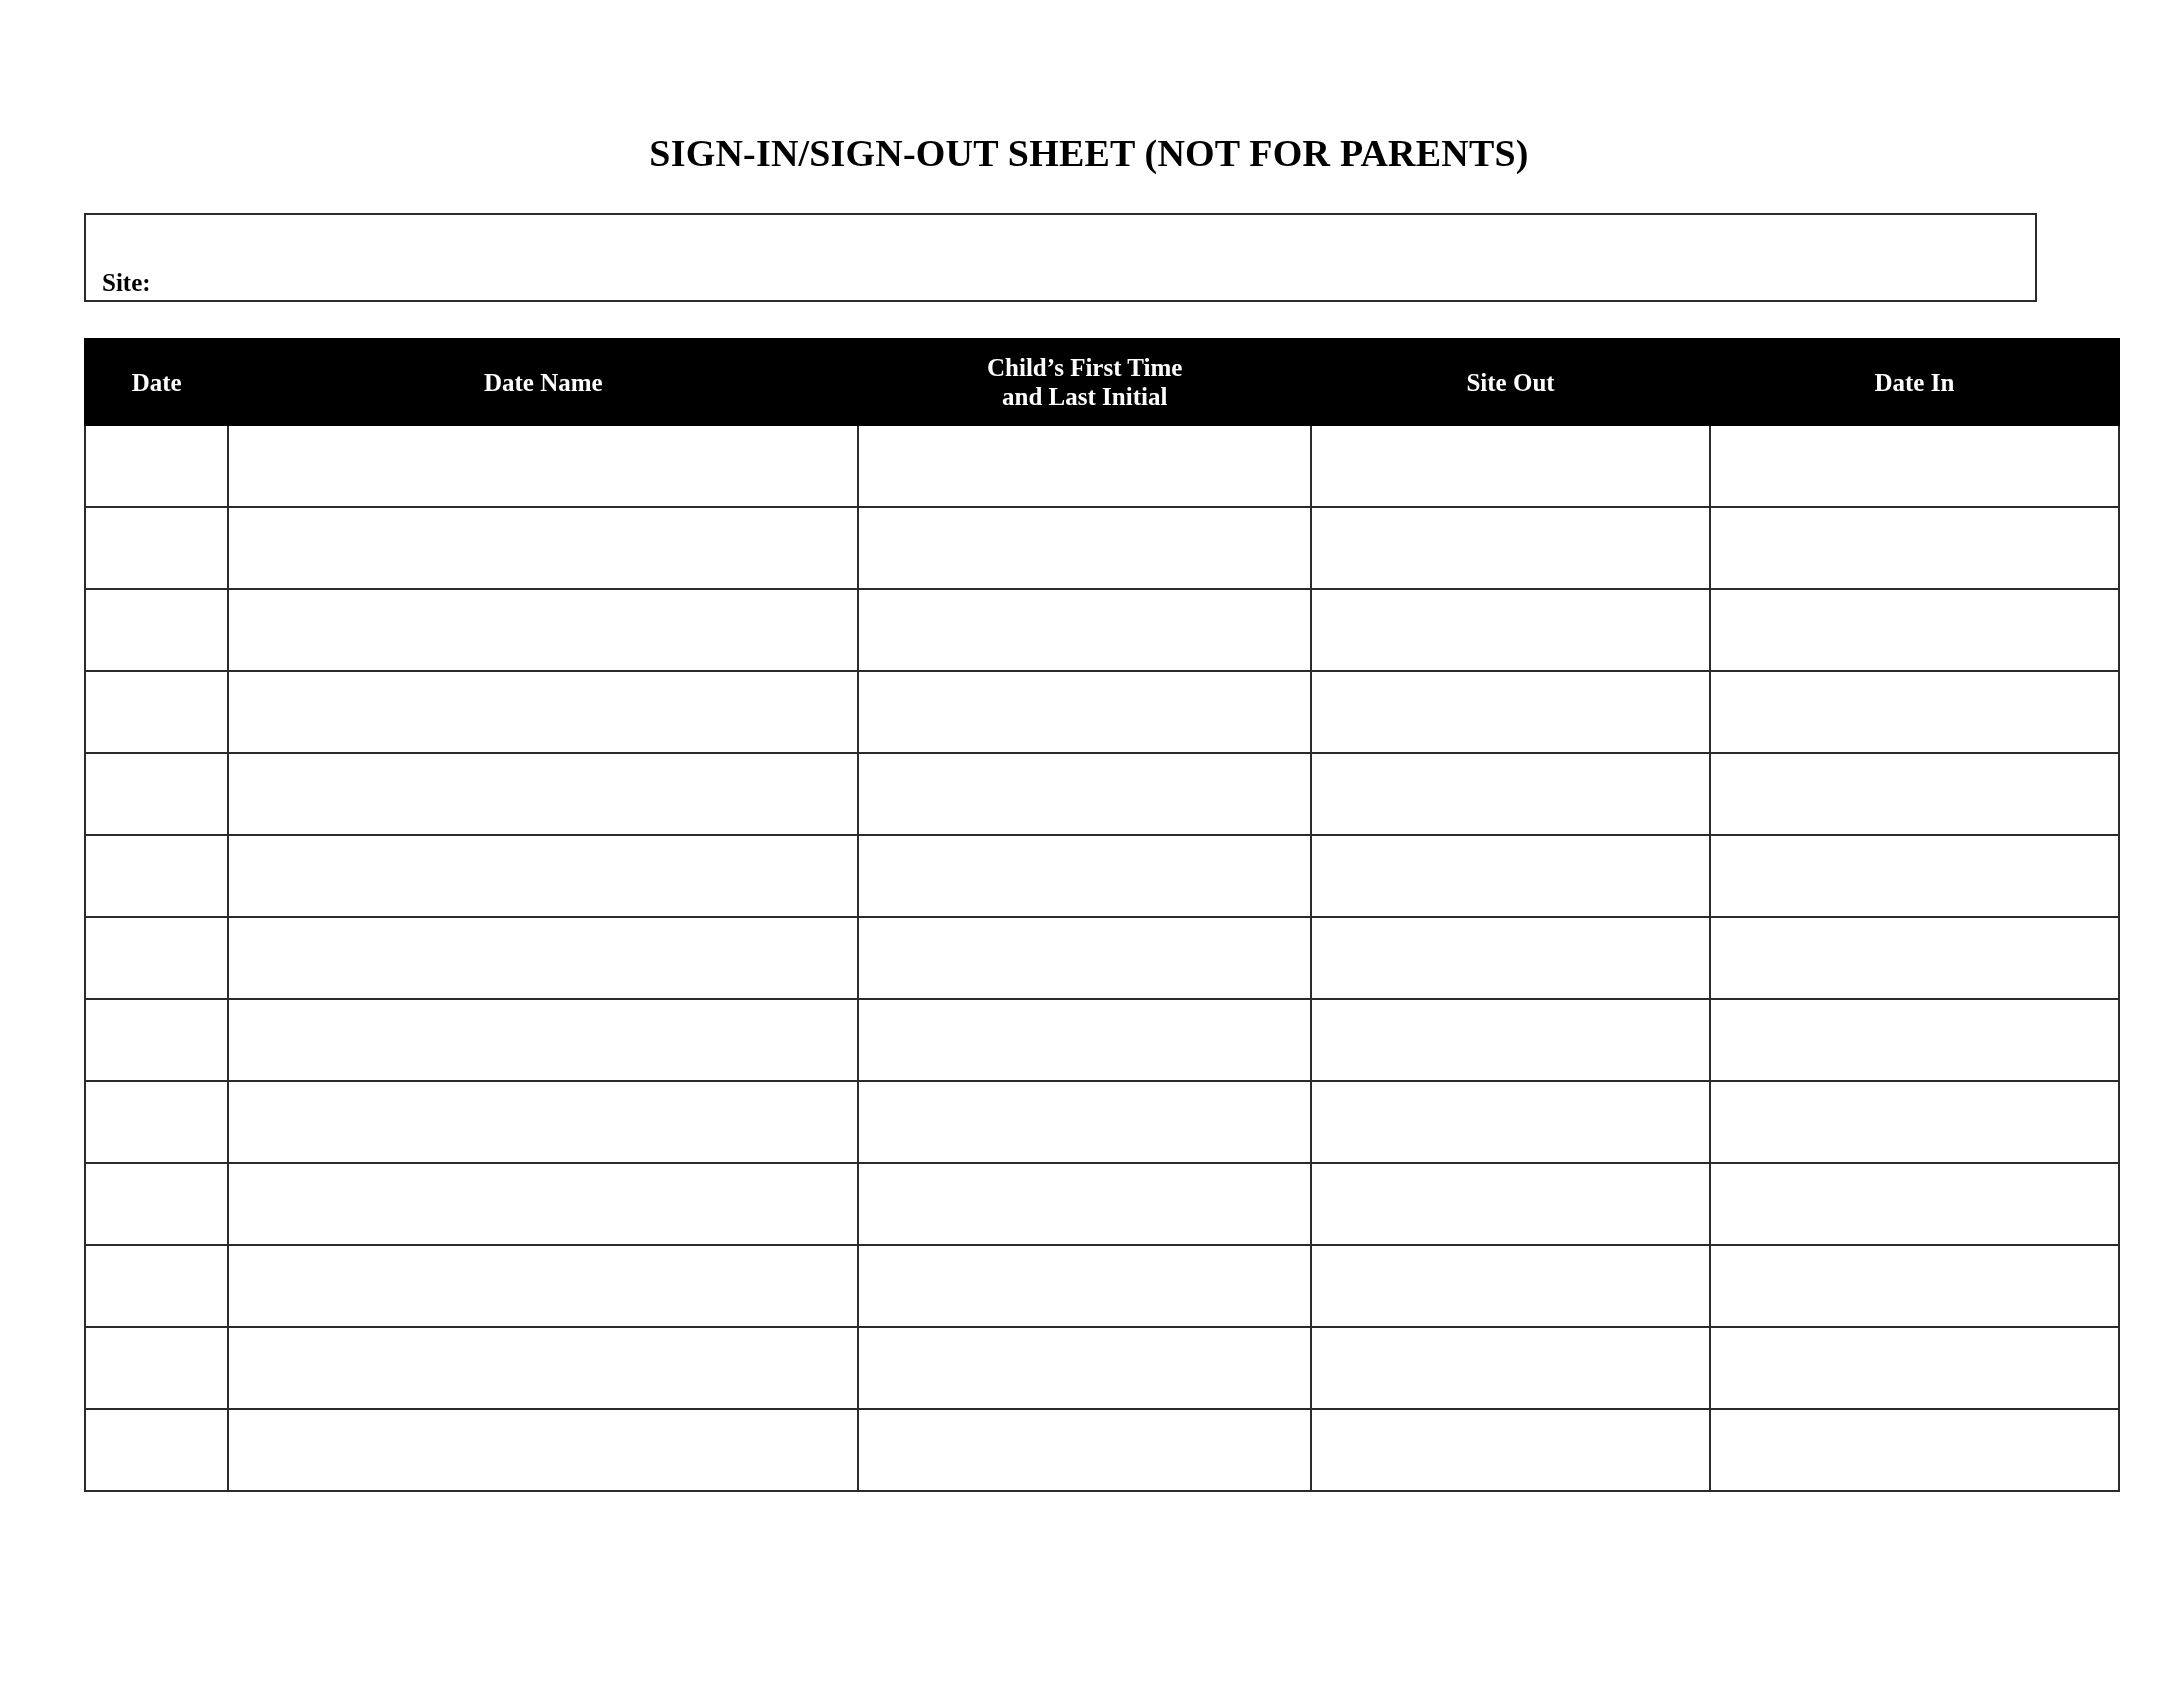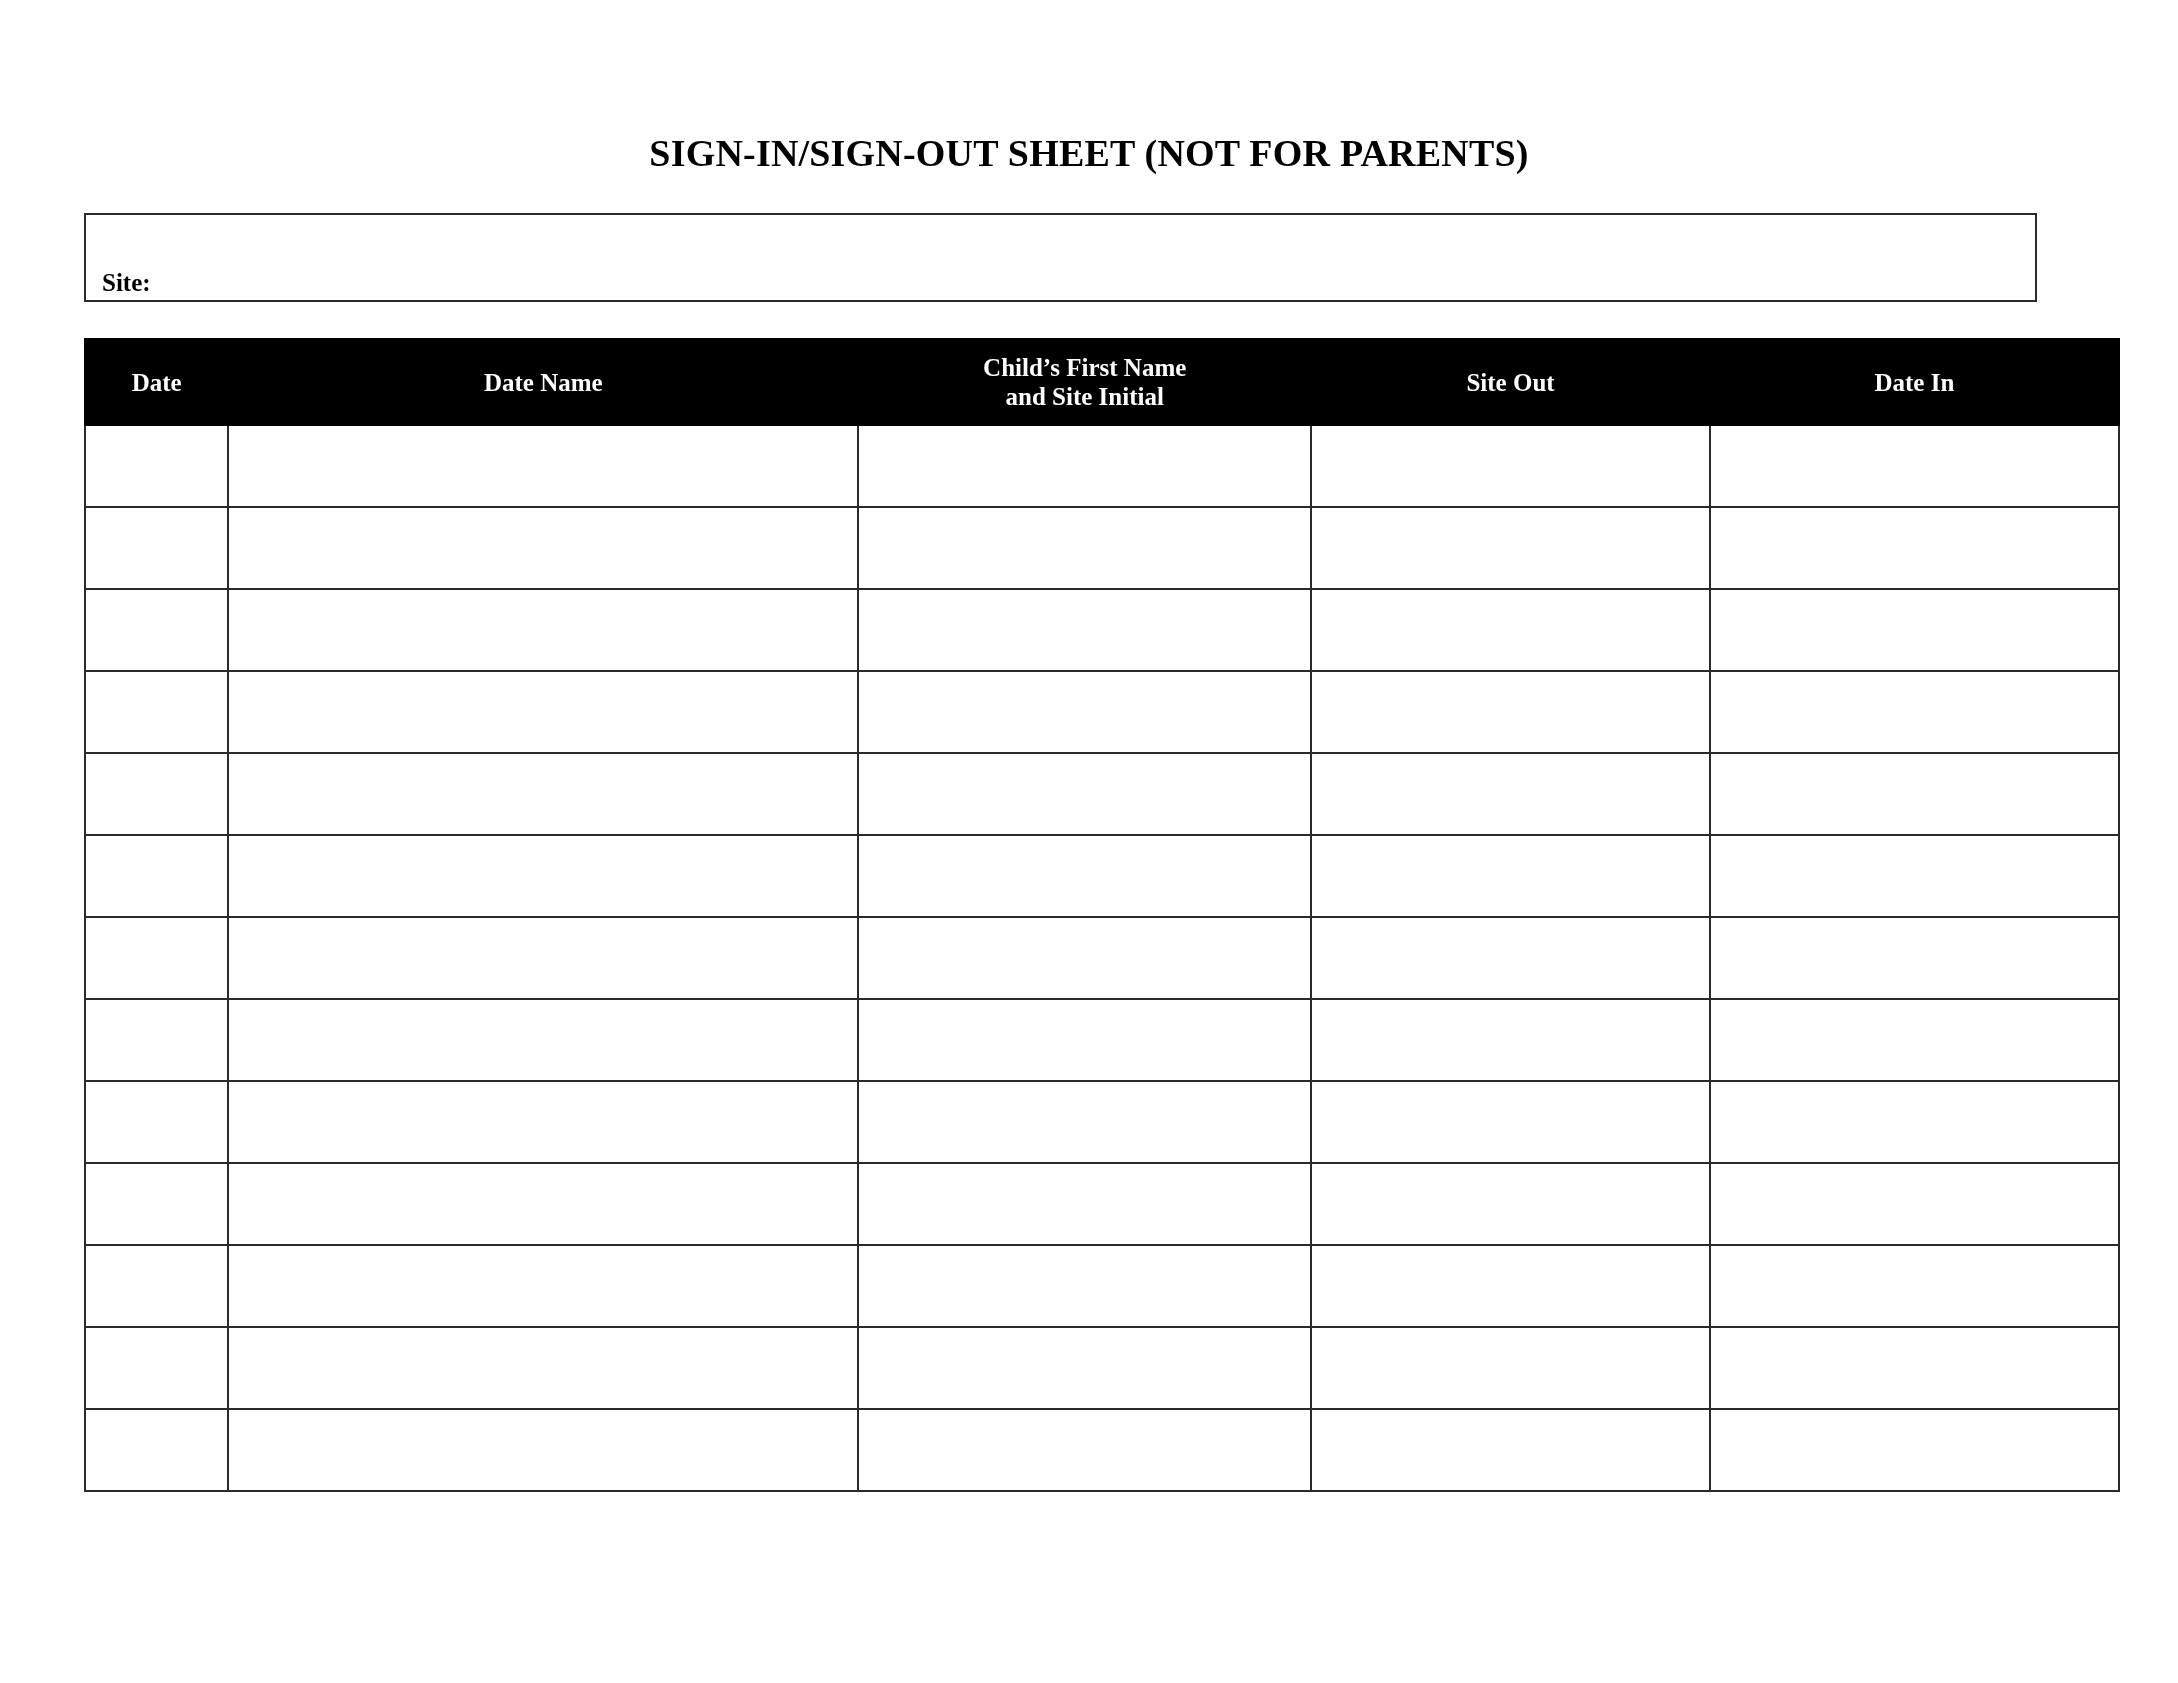--- a/index.html
+++ b/index.html
@@ -104,22 +104,22 @@
     </colgroup>
     <thead>
       <tr>
         <th>
           <span class="hdr-line">Date</span>
         </th>
         <th>
           <span class="hdr-line">Date Name</span>
         </th>
         <th>
-          <span class="hdr-line">Child’s First Name</span>
-          <span class="hdr-line">and Site Initial</span>
+          <span class="hdr-line">Child’s First Time</span>
+          <span class="hdr-line">and Last Initial</span>
         </th>
         <th>
           <span class="hdr-line">Site Out</span>
         </th>
         <th>
           <span class="hdr-line">Date In</span>
         </th>
       </tr>
     </thead>
     <tbody id="sheet-body">

